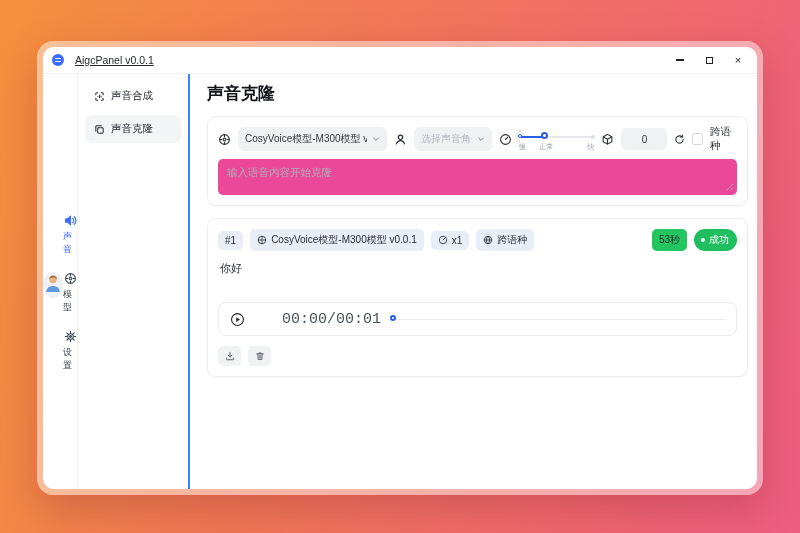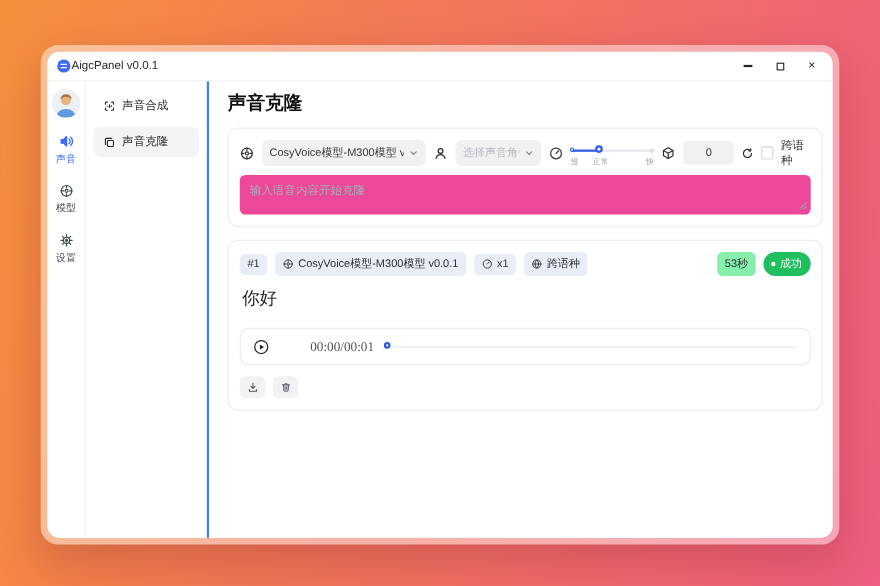--- a/index.html
+++ b/index.html
@@ -19,30 +19,30 @@
   .window {
     width:100%; height:100%; background:#fff; border-radius:11px;
     display:flex; flex-direction:column; overflow:hidden;
   }
   
   .titlebar { height:27px; flex:0 0 27px; display:flex; align-items:center;
     padding:0 13px 0 9px; border-bottom:1px solid #f2f3f5; }
   .logo { width:12px; height:12px; border-radius:50%; background:#3d6bfd;
     display:flex; flex-direction:column; justify-content:center; align-items:center; gap:1.5px; }
   .logo i { display:block; width:6px; height:1.5px; background:#fff; border-radius:1px; }
-  .win-title { font-size:10.5px; margin-left:1px; color:#25282e; }
+  .win-title { font-size:10.5px; margin-left:11px; color:#25282e;text-decoration:underline; }
   .win-controls { margin-left:auto; display:flex; align-items:center; gap:17px; }
   .wc { width:12px; height:12px; display:flex; align-items:center; justify-content:center; cursor:default; }
   .wc-min i { width:8px; height:1.5px; background:#222; display:block; }
   .wc-max i { width:7px; height:7px; border:1.2px solid #222; display:block; }
   .wc-close { font-size:11px; color:#222; line-height:1; }
   
   .app-body { flex:1; display:flex; min-height:0; }
   .rail { width:35px; flex:0 0 35px; border-right:1px solid #f1f2f4;
-    display:flex; flex-direction:column; align-items:center; padding-top:7px; }
+    display:flex; flex-direction:row; align-items:center; padding-top:7px; }
   .avatar { width:26px; height:26px; border-radius:50%; overflow:hidden; background:#eef1f5; }
   .rail-nav { margin-top:15px; display:flex; flex-direction:column; gap:16px; align-items:center; }
   .rail-item { display:flex; flex-direction:column; align-items:center; gap:3px;
     font-size:9px; color:#3f4750; cursor:default; }
   .rail-item svg { width:13px; height:13px; }
   .rail-item.active { color:#3d6bfd; }
   
   .menu { width:112px; flex:0 0 112px; border-right:2px solid #3b82f6; padding:8px 7px; }
   .menu-item { display:flex; align-items:center; gap:6px; font-size:10.5px; color:#25282e;
     padding:7px 9px; border-radius:7px; margin-bottom:5px; }
@@ -87,29 +87,29 @@
   .textarea-wrap { position:relative; }
   .resize-glyph { position:absolute; right:3px; bottom:4px; color:#9aa0a8; display:flex; }
   .submit-btn { margin-top:8px; background:var(--accent); color:#fff; border:none; border-radius:6px;
     font-size:10.5px; padding:7px 13px; font-family:inherit; cursor:default; }
   
   .result-card { padding:10px 10px 10px; }
   .result-header { display:flex; align-items:center; gap:7px; }
   .pill { background:#e9edf5; border-radius:5px; padding:4px 7px; font-size:10px; color:#2c2f34;
     display:flex; align-items:center; gap:4px; white-space:nowrap; }
   .pill svg { width:10px; height:10px; }
-  .pill-duration { margin-left:auto; background:#86efac; }
+  .pill-duration { margin-left:auto; background:#22c55e; }
   .status-badge { background:var(--success); color:#fff; border-radius:999px; padding:4px 8px 4px 7px;
     font-size:10px; display:flex; align-items:center; gap:4px; }
   .status-badge .dot { width:4px; height:4px; border-radius:50%; background:#fff; }
-  .result-text { font-size:16px; margin:10px 2px 16px; color:#1f2329; }
+  .result-text { font-size:11px; margin:10px 2px 26px; color:#1f2329; }
   .player { border:1px solid #e8eaed; border-radius:8px; height:34px; display:flex; align-items:center;
     padding:0 11px; gap:9px; }
   .play-btn { display:flex; color:#23262b; cursor:default; } .play-btn svg { width:15px; height:15px; }
-  .time { font-family:Liberation Serif, serif; font-size:12px; color:#4b5259;padding-left:28px; }
+  .time { font-family:Liberation Mono, monospace; font-size:15px; color:#4b5259;padding-left:28px; }
   .seek { flex:1; position:relative; height:12px; }
   .seek .line { position:absolute; left:6px; right:0; top:5.5px; height:1.5px; background:#e8eaed; }
   .seek .handle { position:absolute; left:0; top:1.5px; width:6px; height:6px; background:#fff;
     border:2px solid var(--accent); border-radius:50%; cursor:default; }
   .result-actions { margin-top:10px; display:flex; gap:7px; }
   .icon-btn { width:23px; height:20px; background:#f1f2f4; border-radius:5px; display:flex;
     align-items:center; justify-content:center; color:#4b5259; cursor:default; }
   .icon-btn svg { width:10px; height:10px; }
 </style>
 </head>

